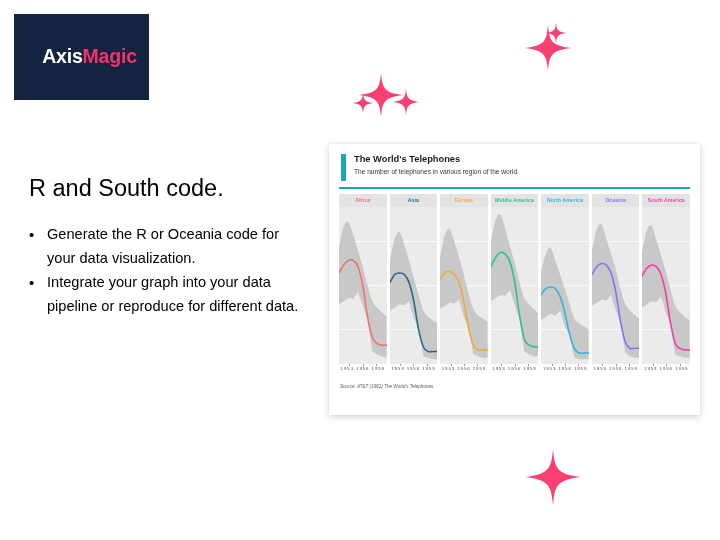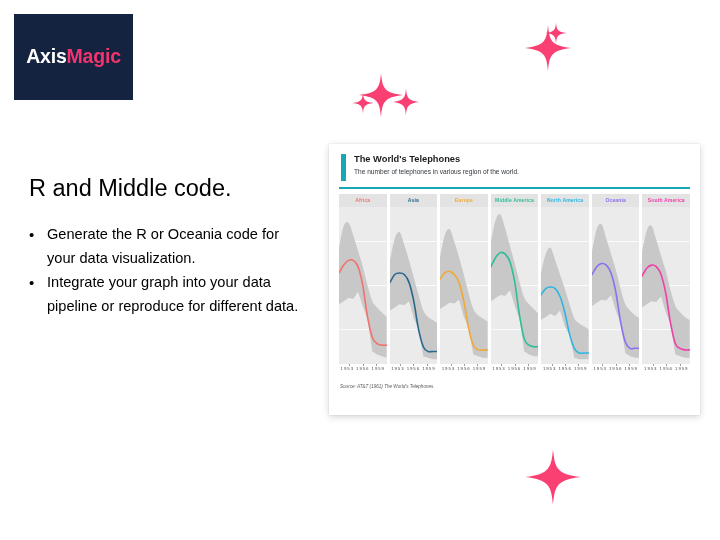--- a/index.html
+++ b/index.html
@@ -6,21 +6,21 @@
   body{
     width:720px;height:540px;background:#ffffff;
     font-family:"Liberation Sans", sans-serif;
     position:relative;overflow:hidden;
   }
   .slide{position:absolute;inset:0;background:#fff;}
 
   
   .logo-box{
     position:absolute;left:14px;top:14px;width:119px;height:86px;
-    background:#132340;display:flex;align-items:center;justify-content:center;
+    background:#132340;display:flex;align-items:center;justify-content:center;padding-left:16px;
   }
   .logo-text{font-size:19.5px;font-weight:700;letter-spacing:-.2px;line-height:1;}
   .logo-axis{color:#ffffff;}
   .logo-magic{color:#f4336d;}
 
   
   .title{
     position:absolute;left:29px;top:174px;width:290px;
     font-size:23.5px;color:#000;font-weight:400;line-height:1.2;
   }
@@ -82,21 +82,21 @@
 </style>
 </head>
 <body>
 
 <div class="slide">
 
   <div class="logo-box">
     <div class="logo-text"><span class="logo-axis">Axis</span><span class="logo-magic">Magic</span></div>
   </div>
 
-  <div class="title">R and Middle code.</div>
+  <div class="title">R and South code.</div>
 
   <div class="bullets">
     <div class="bullet">
       <div class="dot">•</div>
       <div class="btext">Generate the R or Oceania code for your data visualization.</div>
     </div>
     <div class="bullet">
       <div class="dot">•</div>
       <div class="btext">Integrate your graph into your data pipeline or reproduce for different data.</div>
     </div>

